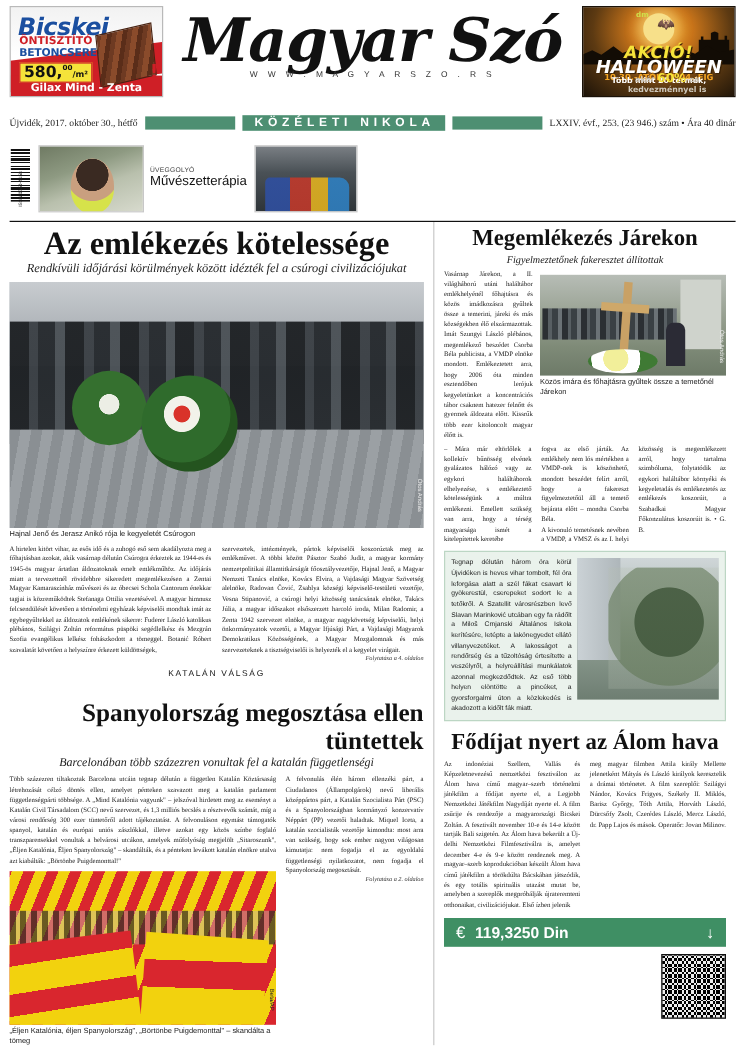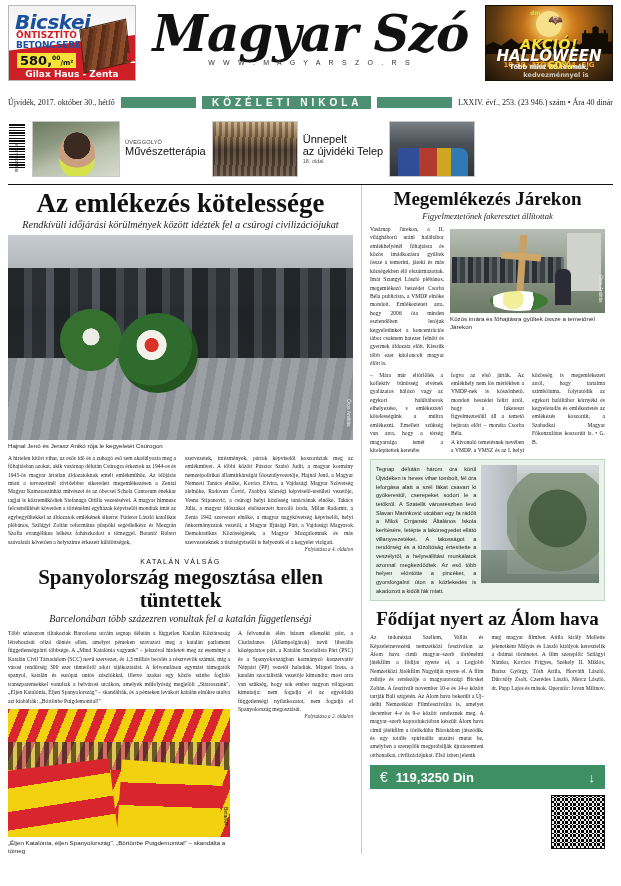--- a/index.html
+++ b/index.html
@@ -158,21 +158,21 @@
   .gb-text { width:45%; font-family:"Liberation Sans", sans-serif; font-size:5.6px; line-height:1.55; text-align:justify; color:#1a1a1a;}
   .gb-photo { flex:1; height:118px; position:relative; overflow:hidden;
      background: linear-gradient(180deg,#cfd6d8 0%, #b5bfbc 30%, #8b9a8f 62%, #6e7e72 100%);}
   .gbp-b{position:absolute;left:0;top:0;width:30%;height:72%;background:linear-gradient(90deg,#cbd2d6,#aeb6ba);}
   .gbp-t{position:absolute;right:0;top:6%;width:78%;height:86%;
      background: radial-gradient(circle at 55% 45%, rgba(70,92,64,.95) 0 38%, rgba(110,130,100,.7) 39% 70%, rgba(180,190,175,.25) 71% 100%);}
 
   
   .section-kicker { font-family:"Liberation Sans", sans-serif; font-size:7px; letter-spacing:1.4px;
       text-align:center; color:#111; margin-top:6px; }
-  .hl-3 { font-family:"Liberation Serif", serif; font-size:21px; text-align:center; color:#111; line-height:1.1; margin-top:1px;}
+  .hl-3 { font-family:"Liberation Serif", serif; font-size:21px; text-align:right; color:#111; line-height:1.1; margin-top:18px;}
   .hl-3-sub { font-family:"Liberation Serif", serif; font-style:italic; font-size:10px; text-align:center; color:#222; line-height:1.2; margin-top:1px;}
 
   .cat-wrap { display:flex; gap:8px; margin-top:4px; }
   .cat-left { width:222px; }
   .cat-right { width:115px; }
   .cat-photo { width:222px; height:128px; margin-top:4px; position:relative; overflow:hidden;
      background: repeating-linear-gradient(-68deg,#d9262e 0 9px,#f2d20e 9px 18px);}
   .cat-ov1 { position:absolute; left:-4%; bottom:-6%; width:52%; height:62%; transform:rotate(-7deg);
      background: repeating-linear-gradient(178deg,#d9262e 0 22%, #f2d20e 22% 50%, #d9262e 50% 72%, #f2d20e 72% 100%); }
   .cat-ov2 { position:absolute; right:4%; bottom:-8%; width:46%; height:66%; transform:rotate(4deg);
@@ -211,21 +211,21 @@
 
     <div class="ad-azzurro">
       <div class="az-diag"></div>
       <div class="az-band"></div>
       <div class="az-logo">Bicskei</div>
       <div class="az-l1">ÖNTISZTÍTÓ</div>
       <div class="az-l2">BETONCSEREPEK</div>
       <div class="az-price"><span>580,</span><sup>00</sup><sub>/m²</sub></div>
       <div class="az-tile"></div>
       <div class="az-bang">!</div>
-      <div class="az-shop">Gilax Haus - Zenta</div>
+      <div class="az-shop">Gilax Mind - Zenta</div>
     </div>
 
     <div class="masthead">
       <div class="masthead-title">Magyar Szó</div>
       <div class="masthead-url">W W W . M A G Y A R S Z O . R S</div>
     </div>
 
     <div class="ad-halloween">
       <div class="hw-moon"></div>
       <div class="hw-bat">🦇</div>
@@ -256,28 +256,20 @@
     </div>
 
     <div class="teaser">
       <div class="t-photo ph1"></div>
       <div class="t-cap">
         <div class="t-kicker">ÜVEGGOLYÓ</div>
         <div class="t-title">Művészetterápia</div>
       </div>
     </div>
 
-    <div class="teaser">
-      <div class="t-photo ph2"></div>
-      <div class="t-cap">
-        <div class="t-title">Ünnepelt</div>
-        <div class="t-title">az újvidéki Telep</div>
-        <div class="t-page">18. oldal</div>
-      </div>
-    </div>
 
     <div class="teaser">
       <div class="t-photo ph3"></div>
     </div>
   </div>
 
   <div class="hr-black"></div>
 
   <div class="main">
 

